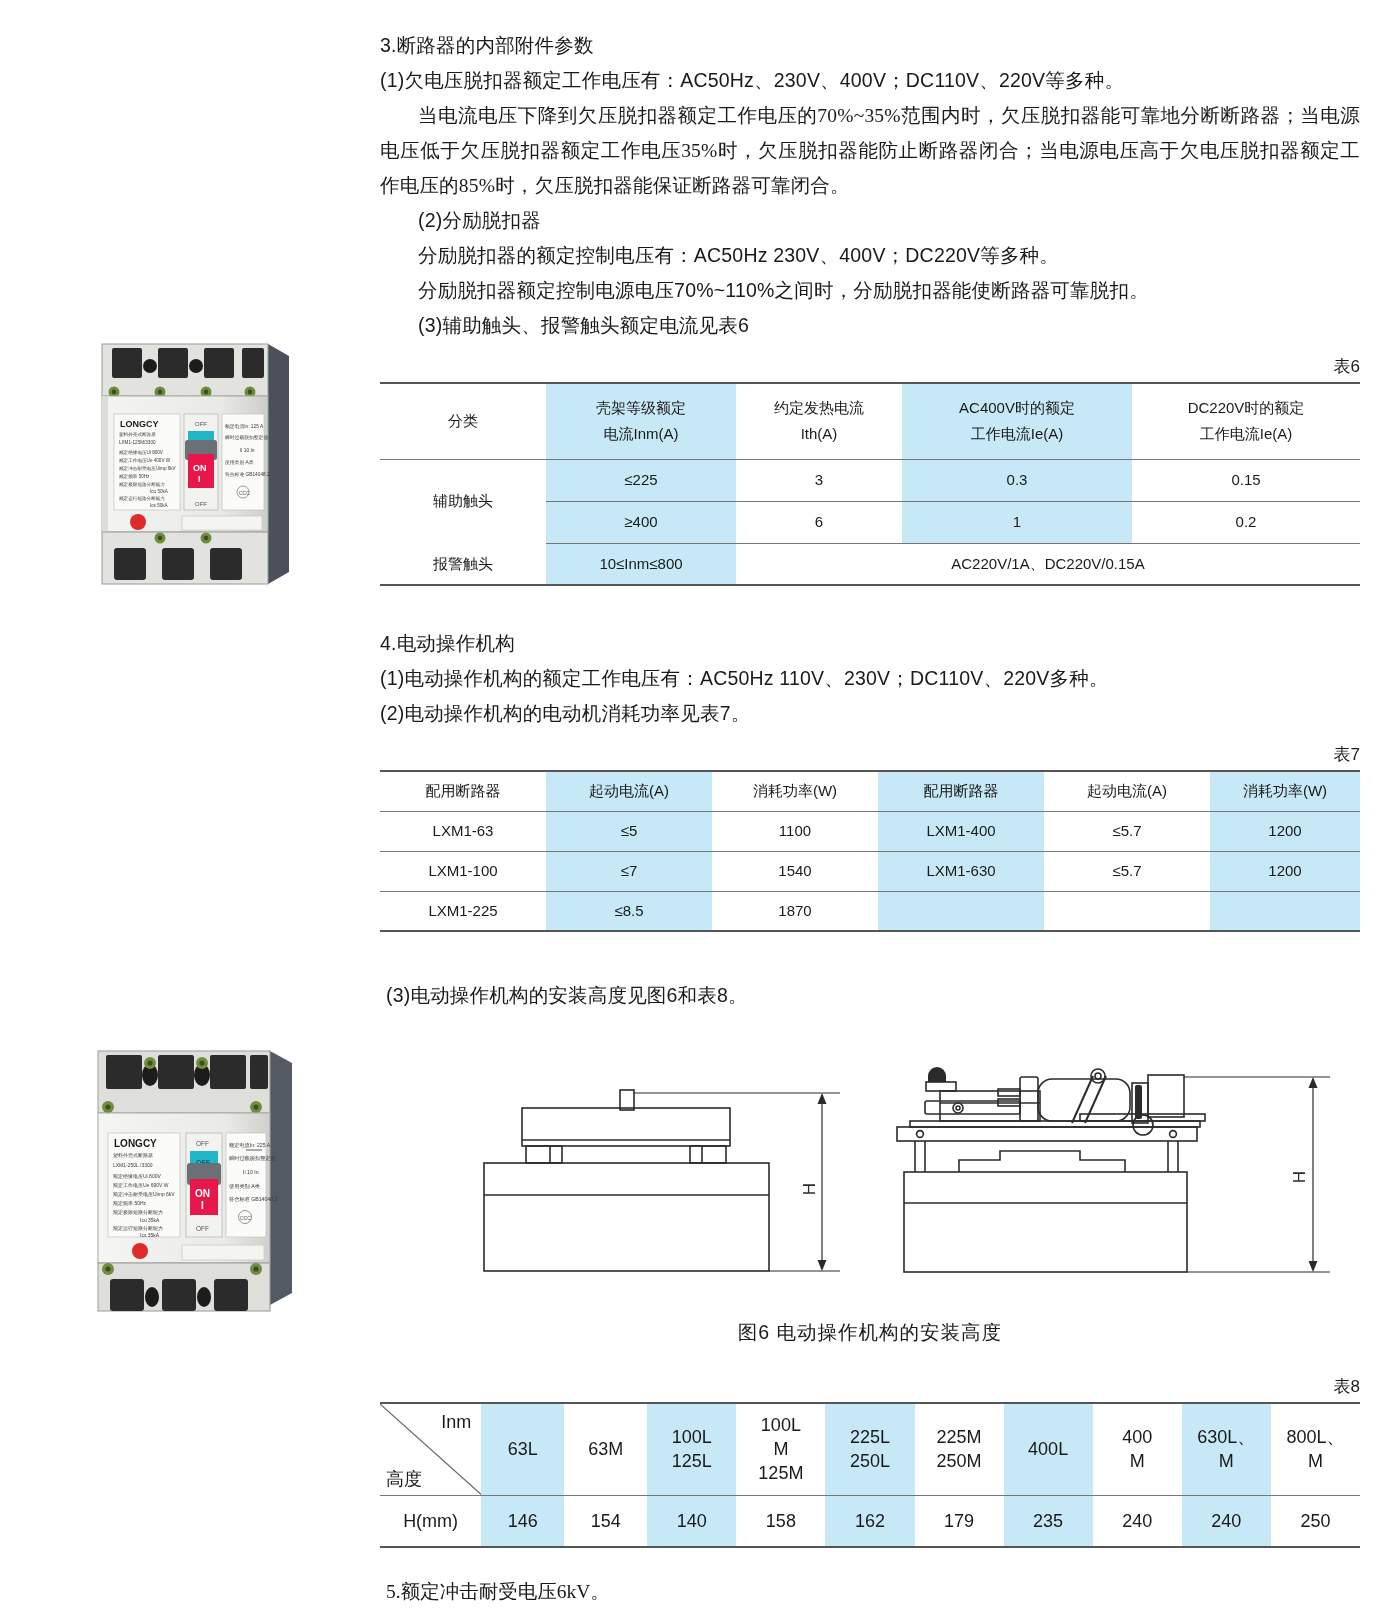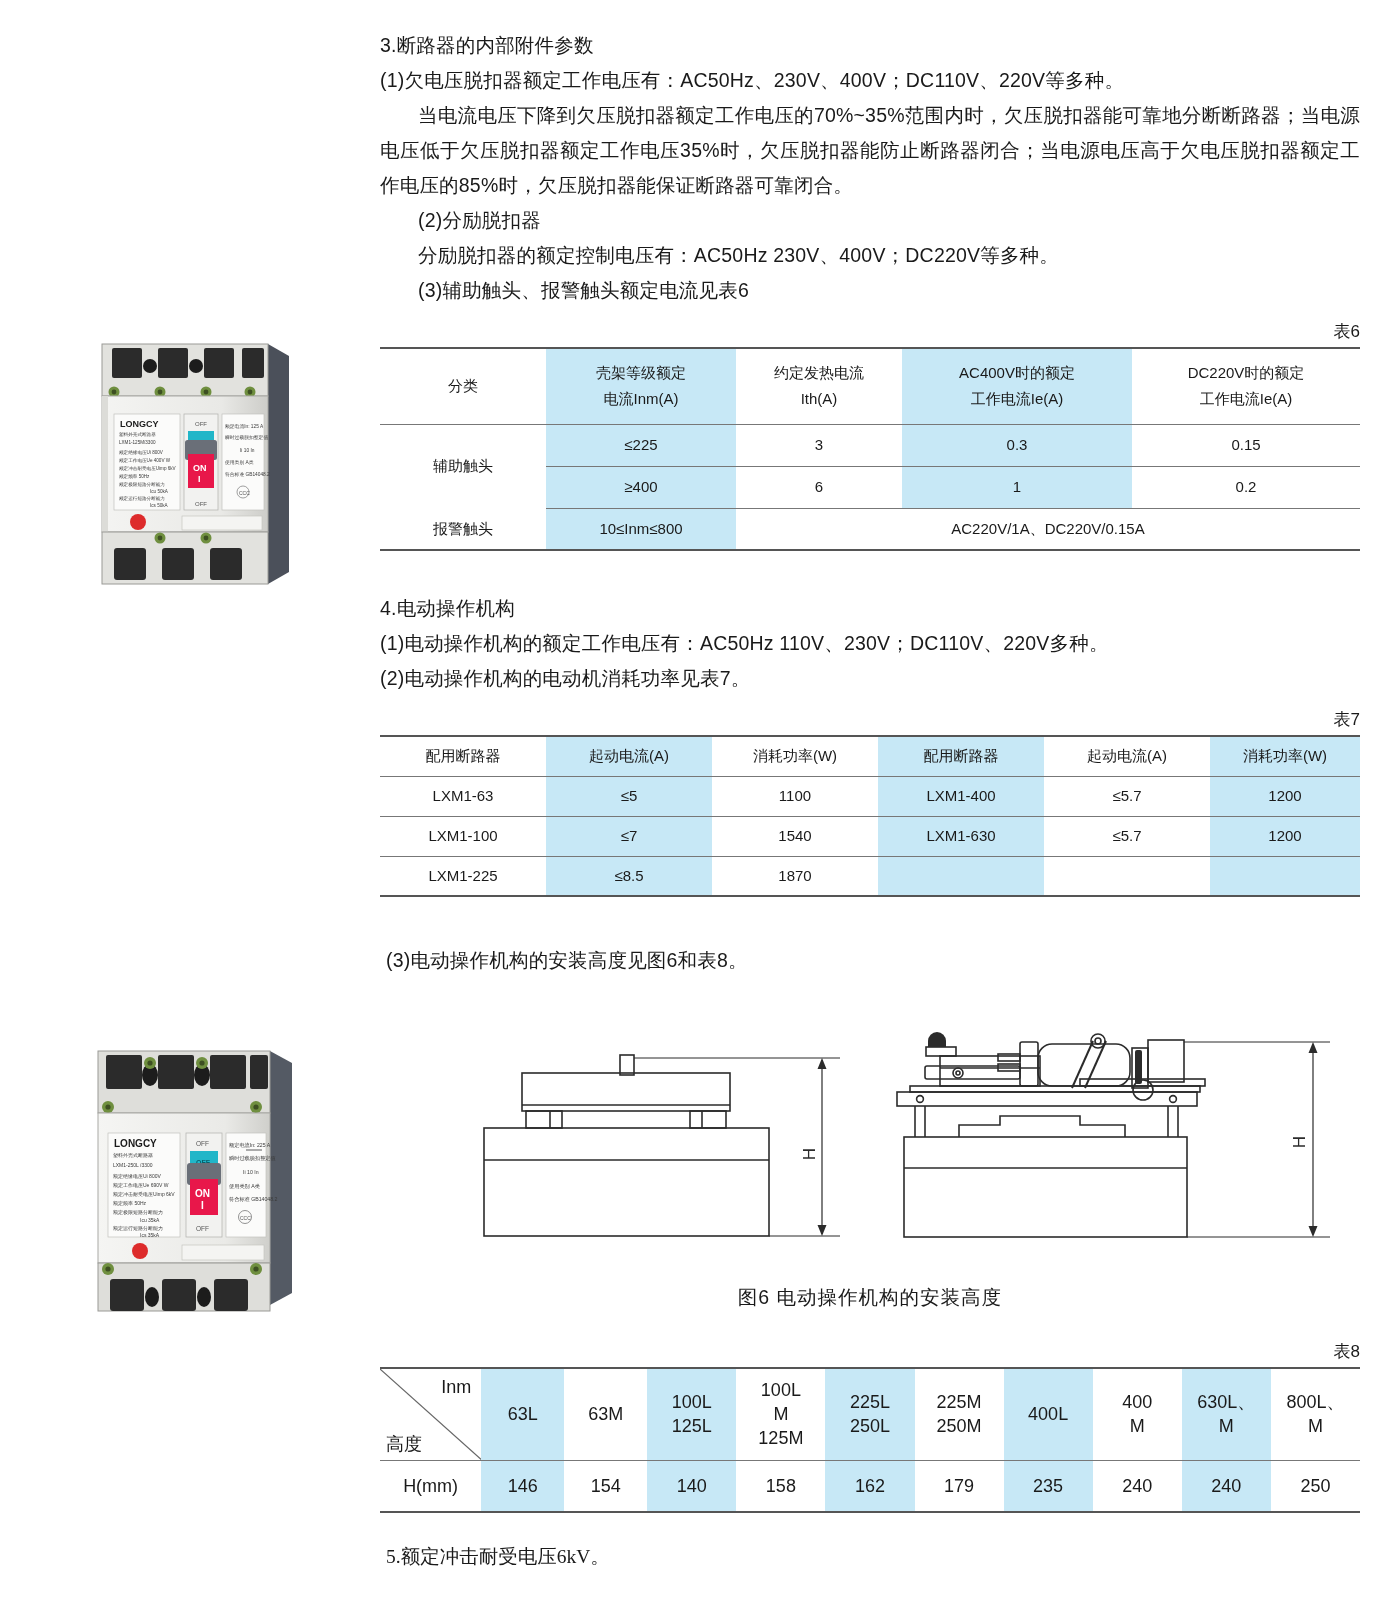--- a/index.html
+++ b/index.html
@@ -24,20 +24,21 @@
     font-size:19.5px;
     line-height:35px;
     letter-spacing:0.2px;
     white-space:nowrap;
   }
   .para.block {
     white-space:normal;
     text-align:justify;
     text-indent:38px;
     line-height:35px;
+    font-family:Liberation Serif, serif;
   }
   .tbl-label {
     text-align:right;
     font-size:17px;
     margin-top:12px;
     margin-bottom:4px;
   }
 
   
   table.doc {
@@ -301,20 +302,21 @@
 
   <div class="content">
 
     <div style="height:28px"></div>
 
     <div class="para">3.断路器的内部附件参数</div>
     <div class="para">(1)欠电压脱扣器额定工作电压有：AC50Hz、230V、400V；DC110V、220V等多种。</div>
     <div class="para block">当电流电压下降到欠压脱扣器额定工作电压的70%~35%范围内时，欠压脱扣器能可靠地分断断路器；当电源电压低于欠压脱扣器额定工作电压35%时，欠压脱扣器能防止断路器闭合；当电源电压高于欠电压脱扣器额定工作电压的85%时，欠压脱扣器能保证断路器可靠闭合。</div>
     <div class="para" style="text-indent:38px">(2)分励脱扣器</div>
     <div class="para" style="text-indent:38px">分励脱扣器的额定控制电压有：AC50Hz 230V、400V；DC220V等多种。</div>
+    <div class="para" style="text-indent:38px">分励脱扣器额定控制电源电压70%~110%之间时，分励脱扣器能使断路器可靠脱扣。</div>
     <div class="para" style="text-indent:38px">(3)辅助触头、报警触头额定电流见表6</div>
 
     <div class="tbl-label">表6</div>
 
     <table class="doc" id="table6">
       <colgroup>
         <col style="width:166px">
           <col style="width:190px">
           <col style="width:166px">
         <col style="width:230px">

